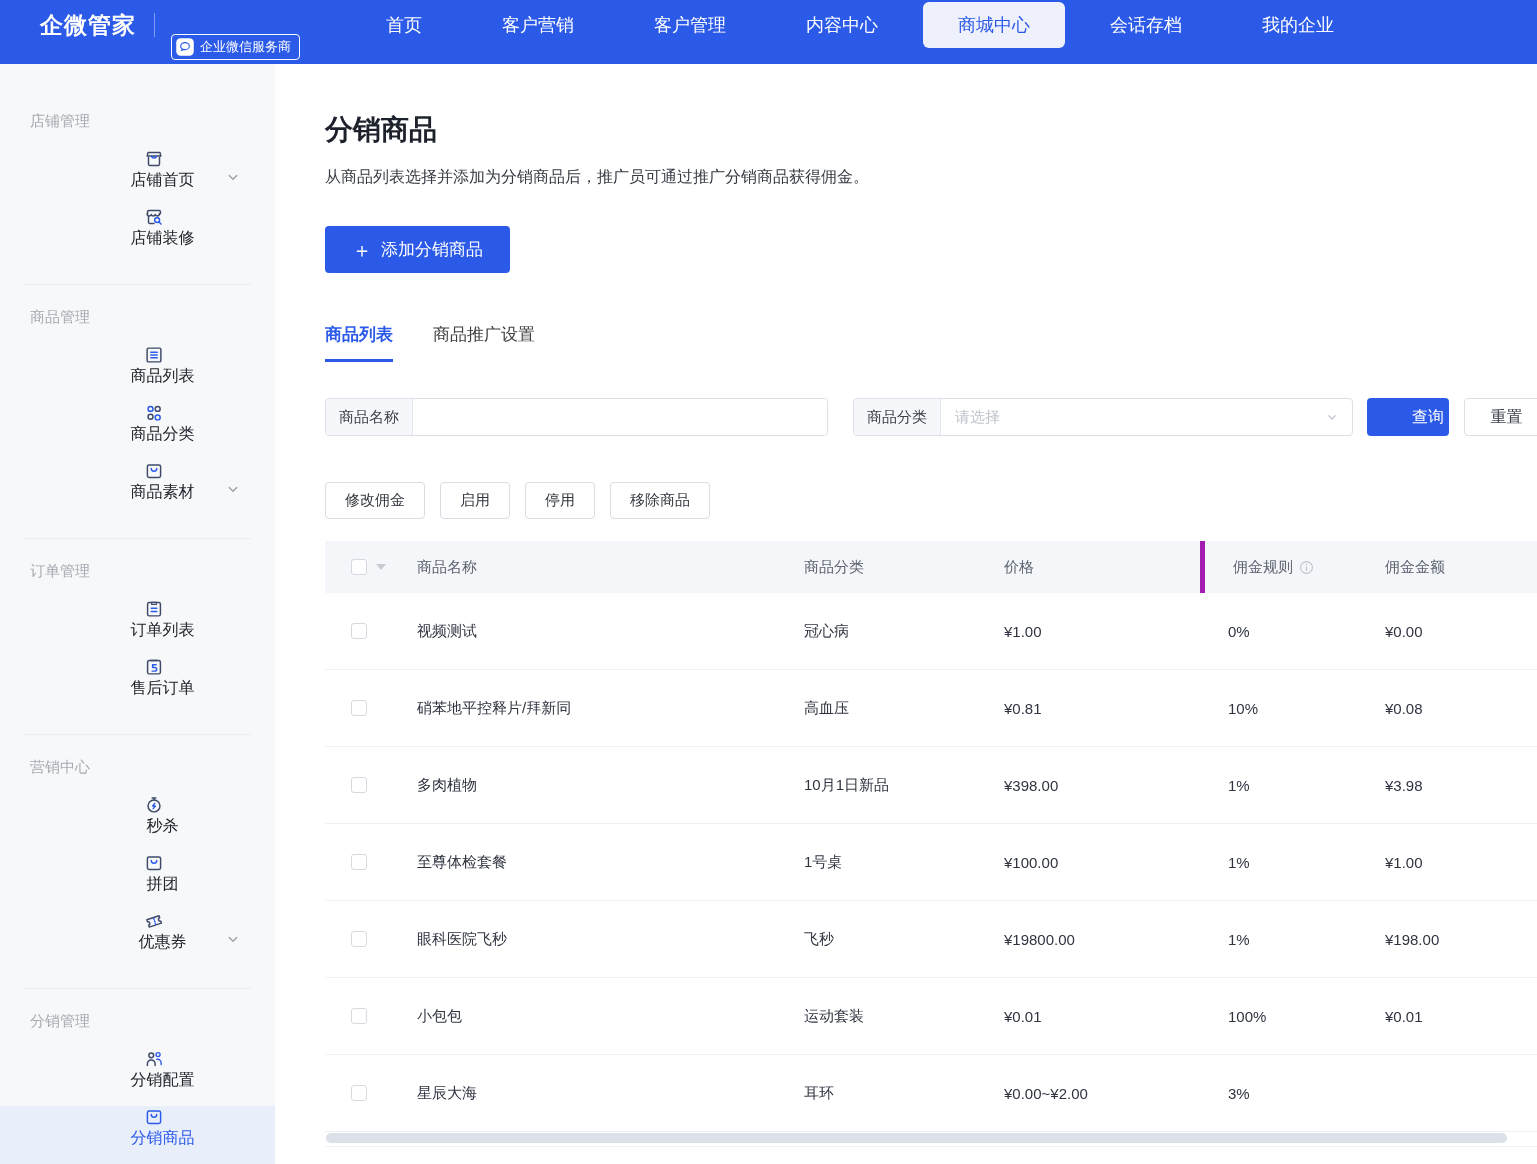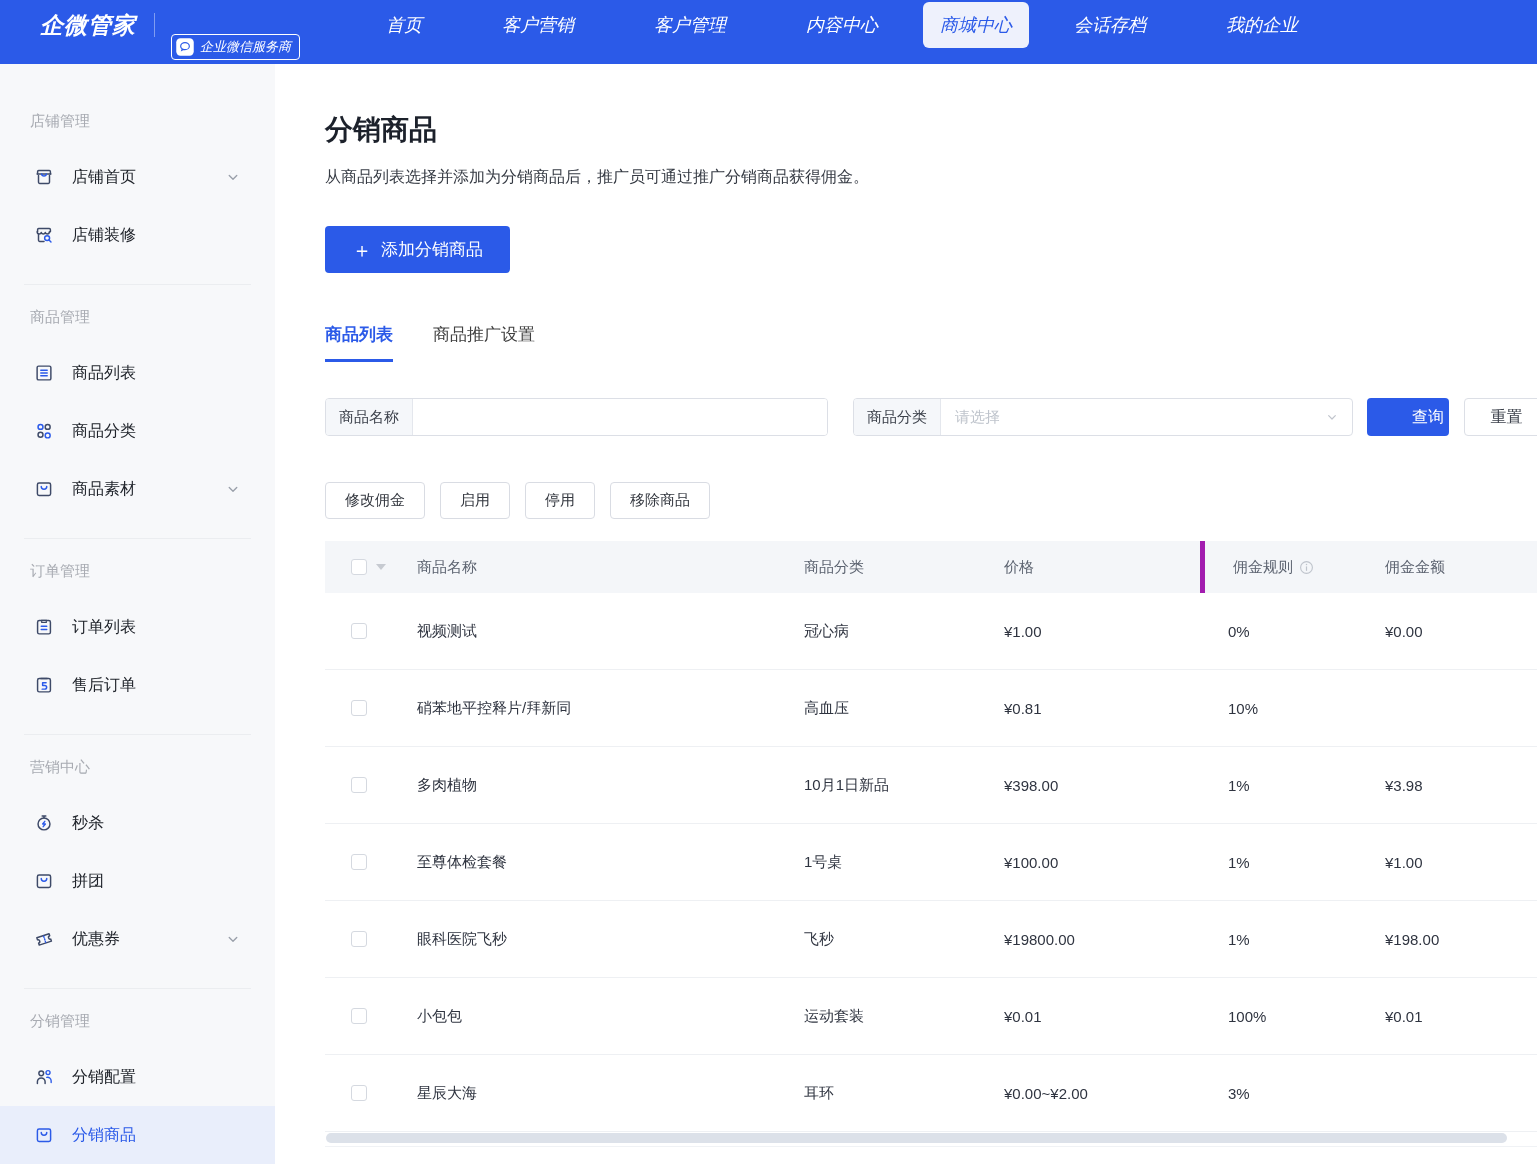--- a/index.html
+++ b/index.html
@@ -8,34 +8,34 @@
     --sidebar-bg:#f7f8fa;
     --active-bg:#e9eefb;
     --border:#dcdfe6;
     --line:#ebedf0;
   }
   *{margin:0;padding:0;box-sizing:border-box;}
   html,body{width:1537px;height:1164px;overflow:hidden;}
   body{font-family:"Liberation Sans","DejaVu Sans",sans-serif;background:#fff;color:#303540;position:relative;}
 
   
-  .navbar{height:64px;background:var(--accent);display:flex;align-items:center;padding:0 0 14px 40px;font-style:italic;}
+  .navbar{height:64px;background:var(--accent);display:flex;align-items:center;padding:0 0 14px 40px;}
   .logo{color:#fff;font-size:23px;font-weight:bold;letter-spacing:1px;white-space:nowrap;}
   .nav-sep{width:1px;height:24px;background:rgba(255,255,255,.4);margin:0 16px 0 18px;}
   .badge{display:flex;align-items:center;border:1.5px solid #fff;border-radius:4px;padding:2px 8px 2px 3px;gap:5px;margin-top:44px;}
   .badge svg{width:20px;height:20px;display:block;}
   .badge-text{color:#fff;font-size:13px;white-space:nowrap;}
   .nav-menu{display:flex;gap:80px;margin-left:86px;align-items:center;}
   .nav-item{color:#fff;font-size:18px;white-space:nowrap;cursor:pointer;}
-  .nav-item.active{background:#eef1fc;color:var(--accent);padding:11px 17px;border-radius:6px;margin:-11px -35px;}
+  .nav-item.active{background:#eef1fc;color:var(--accent);padding:11px 35px;border-radius:6px;margin:-11px -35px;}
 
   
   .sidebar{position:absolute;top:64px;left:0;bottom:0;width:275px;background:var(--sidebar-bg);padding-top:44px;overflow:hidden;}
   .sb-section-label{height:26px;line-height:26px;margin:0 0 14px 30px;color:#a8abb2;font-size:15px;}
-  .sb-item{height:58px;display:flex;align-items:center;padding-left:33px;position:relative;cursor:pointer;color:#20242b;font-size:16px;}
+  .sb-item{height:58px;display:flex;align-items:center;padding-left:33px;position:relative;cursor:pointer;color:#20242b;font-size:16px;flex-direction:column;}
   .sb-item .sb-icon{width:22px;height:22px;display:inline-block;}
   .sb-item .sb-icon svg{width:22px;height:22px;display:block;}
   .sb-label{margin-left:17px;}
   .sb-chevron{position:absolute;right:33px;top:50%;transform:translateY(-50%);width:18px;height:18px;}
   .sb-chevron svg{width:18px;height:18px;display:block;}
   .sb-item.active{background:var(--active-bg);color:var(--accent);}
   .sb-item.active svg *{stroke:var(--accent);}
   .sb-divider{height:1px;background:var(--line);margin:20px 24px 19px 24px;}
 
   
@@ -337,20 +337,21 @@
           <div class="td col-amount">¥0.00</div>
         </div>
         <div class="grid tr">
           <div class="td col-check">
             <span class="checkbox"></span>
           </div>
           <div class="td col-name">硝苯地平控释片/拜新同</div>
           <div class="td col-category">高血压</div>
           <div class="td col-price">¥0.81</div>
           <div class="td col-rule">10%</div>
+          <div class="td col-amount">¥0.08</div>
         </div>
         <div class="grid tr">
           <div class="td col-check">
             <span class="checkbox"></span>
           </div>
           <div class="td col-name">多肉植物</div>
           <div class="td col-category">10月1日新品</div>
           <div class="td col-price">¥398.00</div>
           <div class="td col-rule">1%</div>
           <div class="td col-amount">¥3.98</div>

